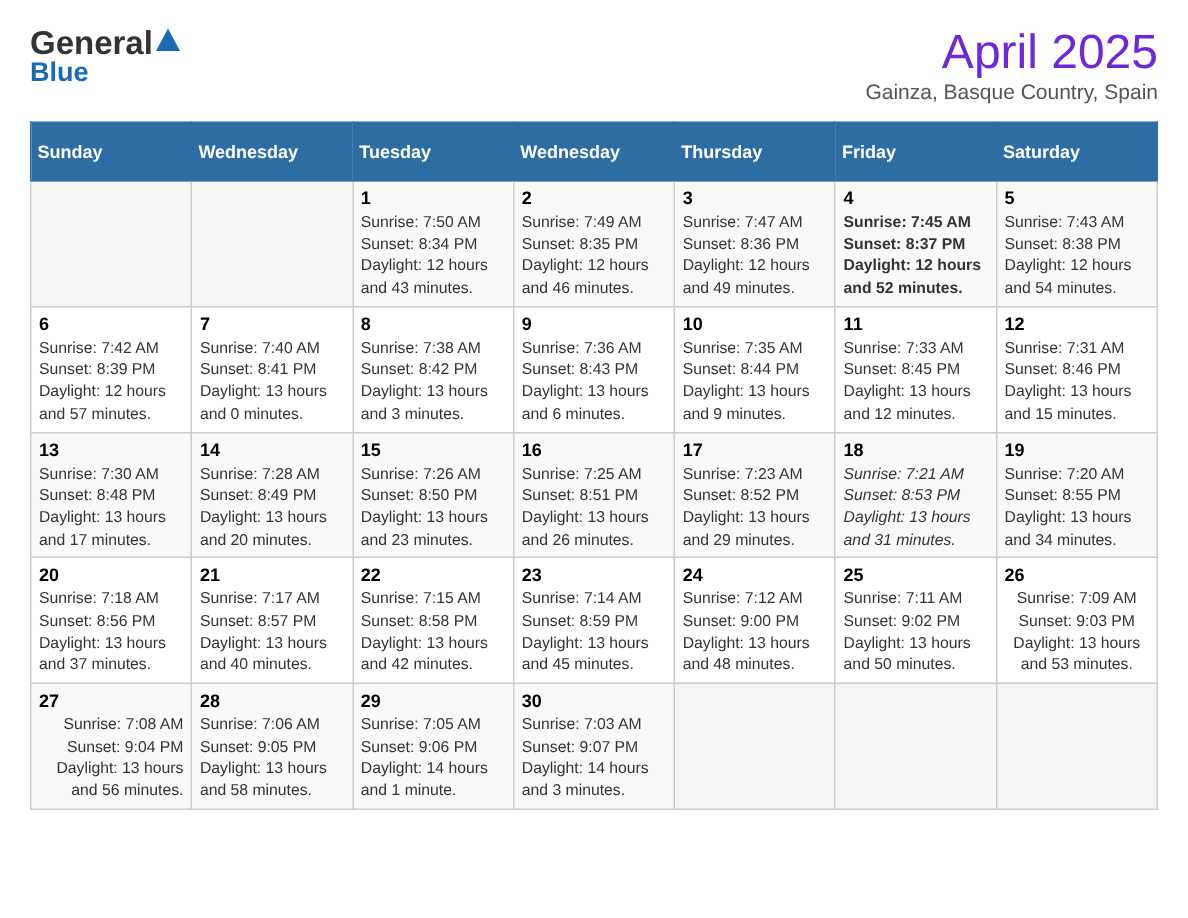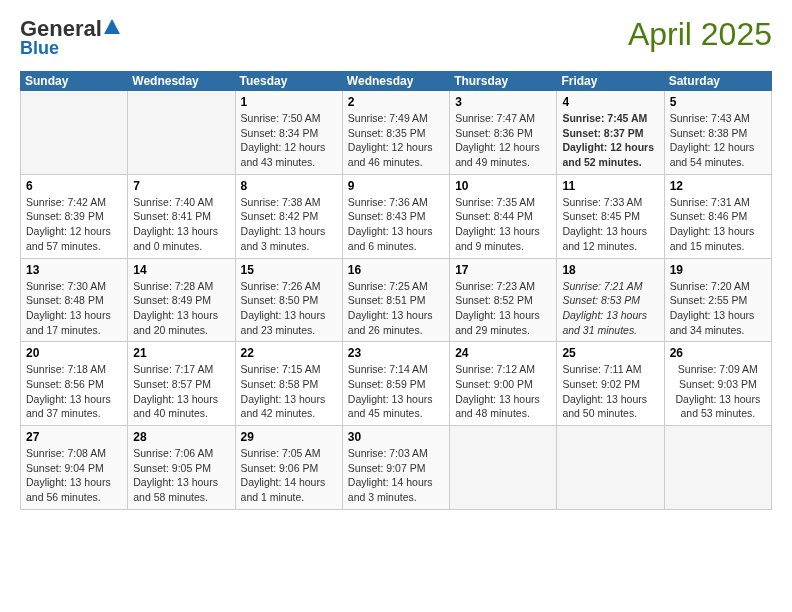--- a/index.html
+++ b/index.html
@@ -21,36 +21,36 @@
     .logo {
       display: flex;
       flex-direction: column;
       align-items: flex-start;
     }
     .title-block {
       text-align: right;
     }
     .month-title {
       font-size: 32px;
-      color: #4d7c0f;
+      color: #6d28d9;
       font-weight: normal;
     }
     .location {
       font-size: 14px;
       color: #555;
     }
     table {
       width: 100%;
       border-collapse: collapse;
       font-size: 11px;
     }
     thead tr th {
       background-color: #2e6da4;
       color: #fff;
-      padding: 2px 4px;
+      padding: 12px 4px;
       text-align: left;
       font-size: 12px;
       font-weight: bold;
       border: 1px solid #2e6da4;
     }
     tbody tr td {
       border: 1px solid #ccc;
       padding: 4px 5px;
       vertical-align: top;
       width: calc(100% / 7);
@@ -91,20 +91,21 @@
       <div class="logo-row">
         <span style="font-size:22px; font-weight:bold; color:#333;">General</span>
         <svg width="18" height="18" viewBox="0 0 18 18" style="margin-left:1px; margin-top:-4px;">
           <polygon points="9,1 17,16 1,16" fill="#1a6bb5"></polygon>
         </svg>
       </div>
       <span style="font-size:18px; font-weight:bold; color:#1a6bb5; margin-top:-4px;">Blue</span>
     </div>
     <div class="title-block">
       <div class="month-title">April 2025</div>
+      <div class="location">Gainza, Basque Country, Spain</div>
     </div>
   </div>
 
   <table>
     <thead>
       <tr>
       <th>Sunday</th>
           <th>Wednesday</th>
           <th>Tuesday</th>
           <th>Wednesday</th>
@@ -225,21 +226,21 @@
           </td>
           <td>
             <span class="day-num">18</span>
             <div class="day-info" style="white-space: pre-line; font-style: italic;">Sunrise: 7:21 AM
 Sunset: 8:53 PM
 Daylight: 13 hours and 31 minutes.</div>
           </td>
           <td>
             <span class="day-num">19</span>
             <div class="day-info" style="white-space: pre-line;">Sunrise: 7:20 AM
-Sunset: 2:55 PM
+Sunset: 8:55 PM
 Daylight: 13 hours and 34 minutes.</div>
           </td>
         </tr>
         <tr>
           <td>
             <span class="day-num">20</span>
             <div class="day-info" style="white-space: pre-line;">Sunrise: 7:18 AM
 Sunset: 8:56 PM
 Daylight: 13 hours and 37 minutes.</div>
           </td>
@@ -276,21 +277,21 @@
           <td>
             <span class="day-num">26</span>
             <div class="day-info" style="white-space: pre-line; text-align: center;">Sunrise: 7:09 AM
 Sunset: 9:03 PM
 Daylight: 13 hours and 53 minutes.</div>
           </td>
         </tr>
         <tr>
           <td>
             <span class="day-num">27</span>
-            <div class="day-info" style="white-space: pre-line;">Sunrise: 7:08 AM
+            <div class="day-info" style="white-space: pre-line; text-align: right;">Sunrise: 7:08 AM
 Sunset: 9:04 PM
 Daylight: 13 hours and 56 minutes.</div>
           </td>
           <td>
             <span class="day-num">28</span>
             <div class="day-info" style="white-space: pre-line;">Sunrise: 7:06 AM
 Sunset: 9:05 PM
 Daylight: 13 hours and 58 minutes.</div>
           </td>
           <td>

